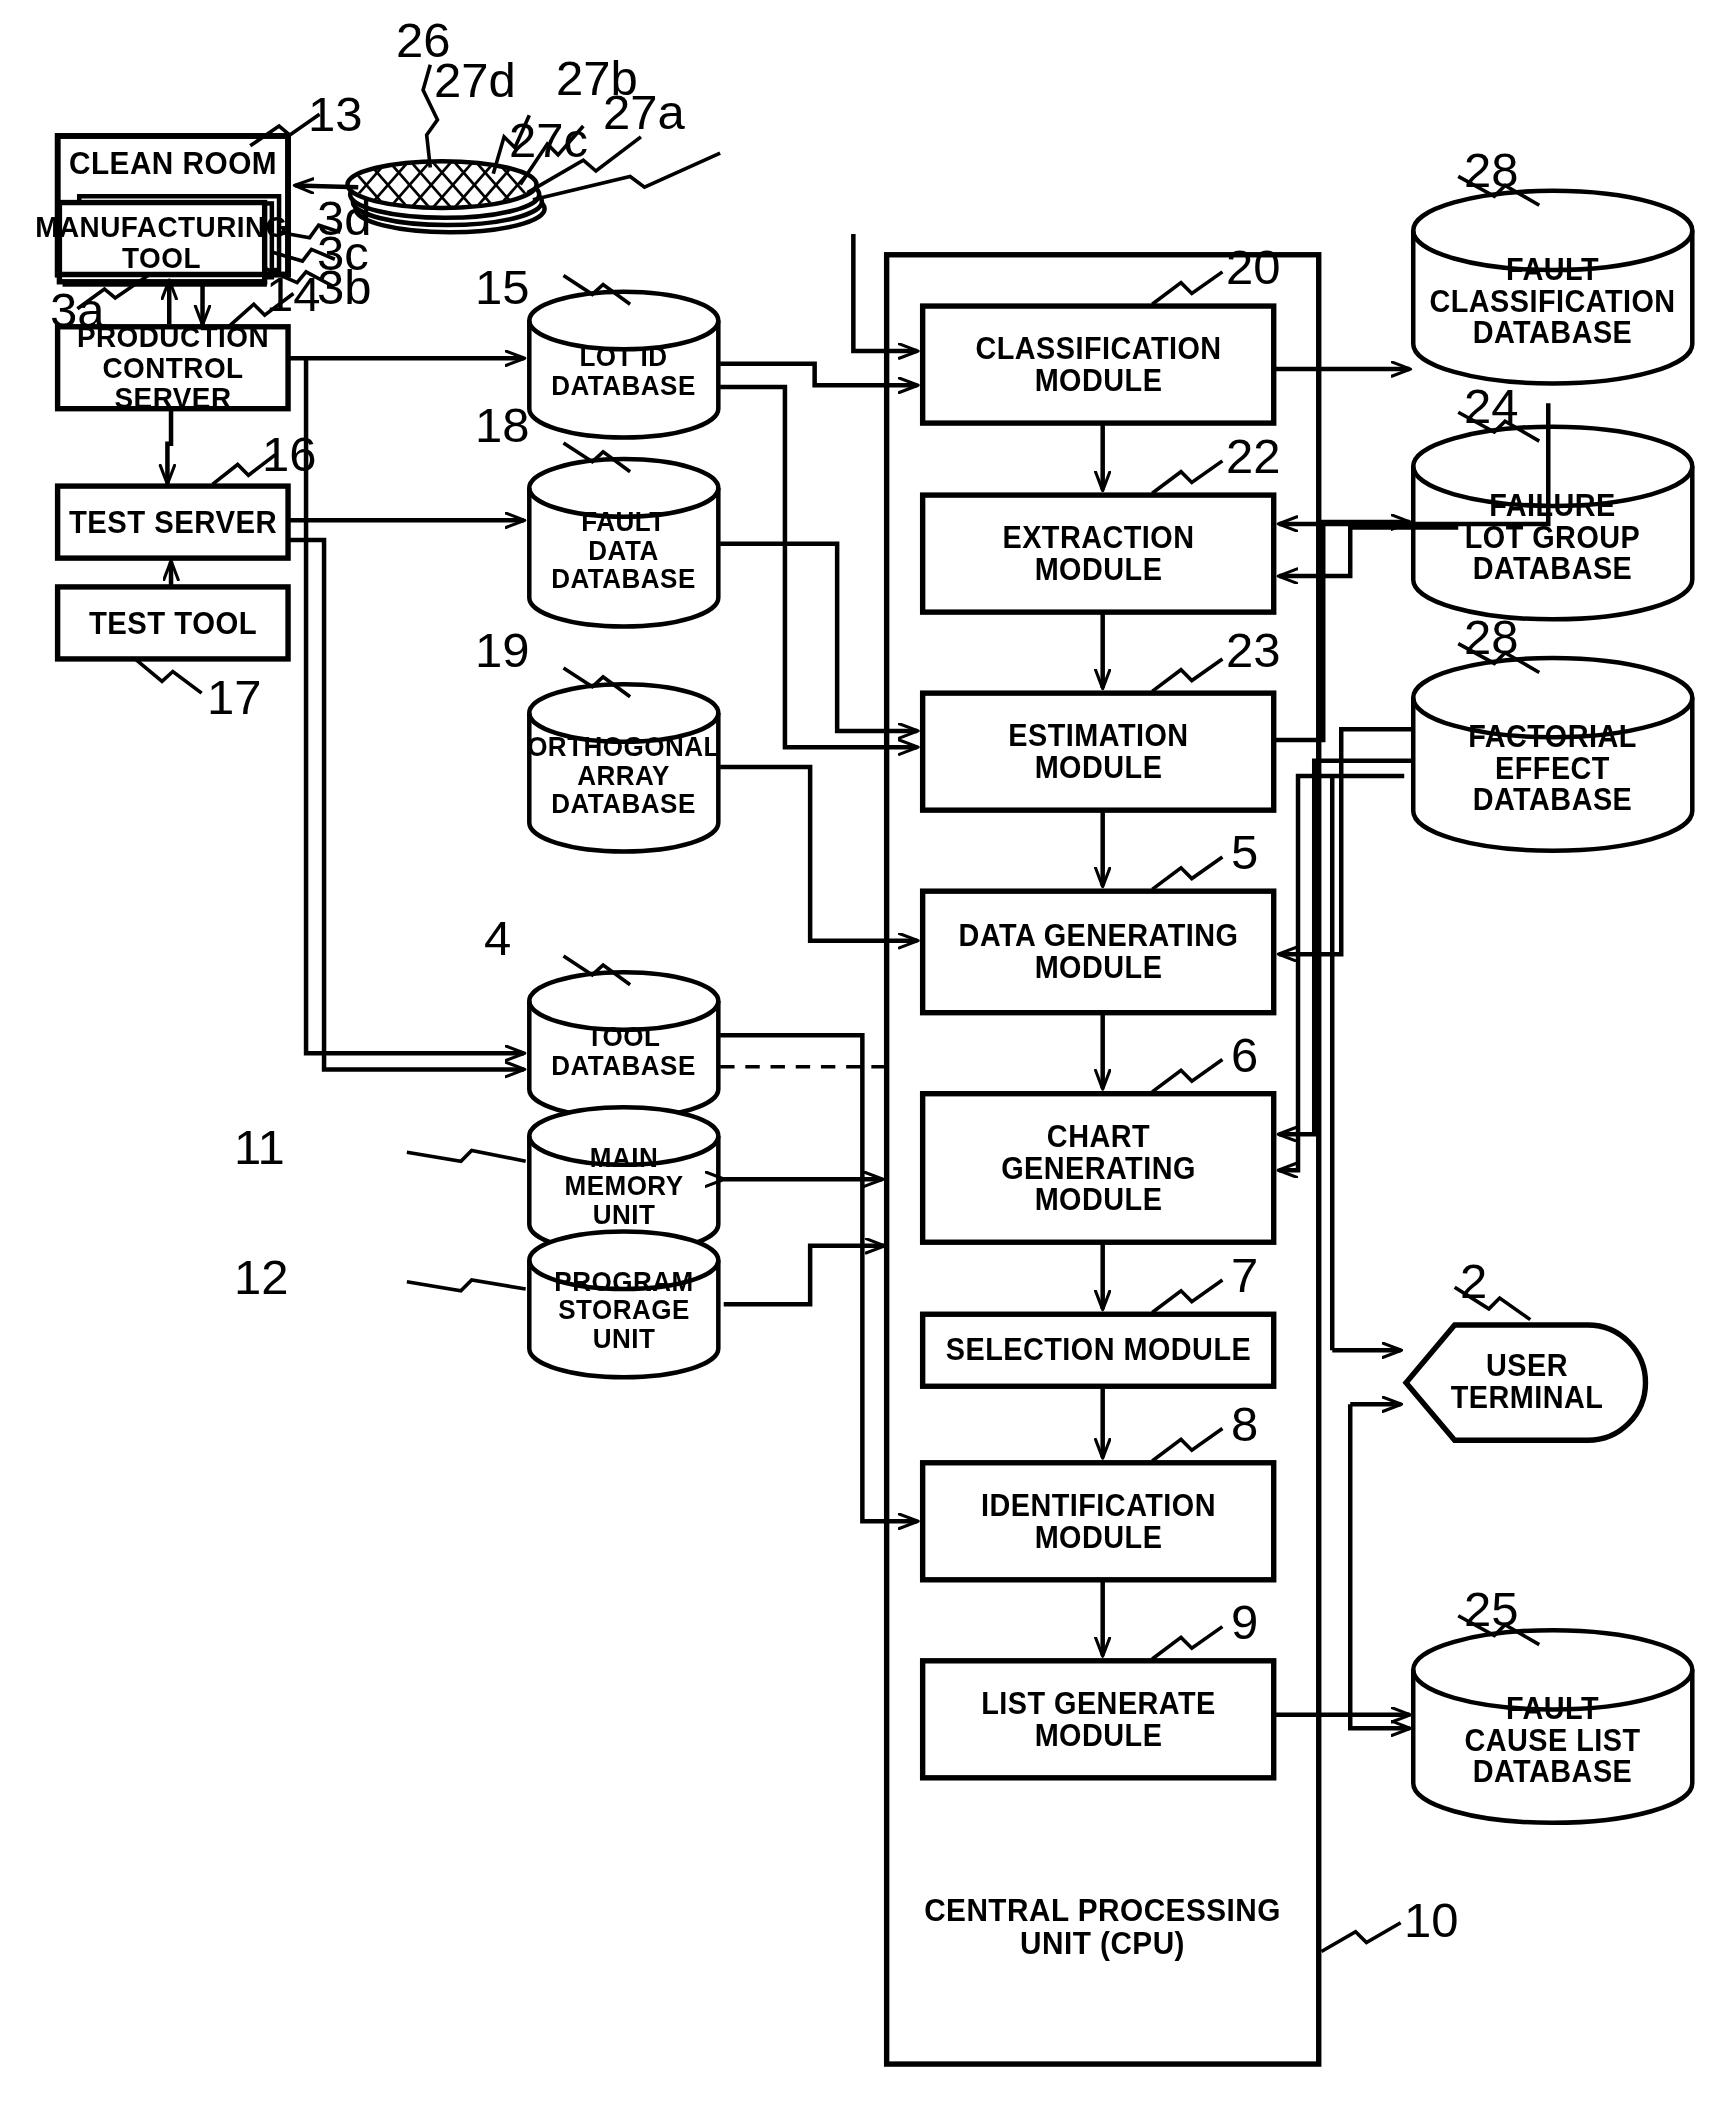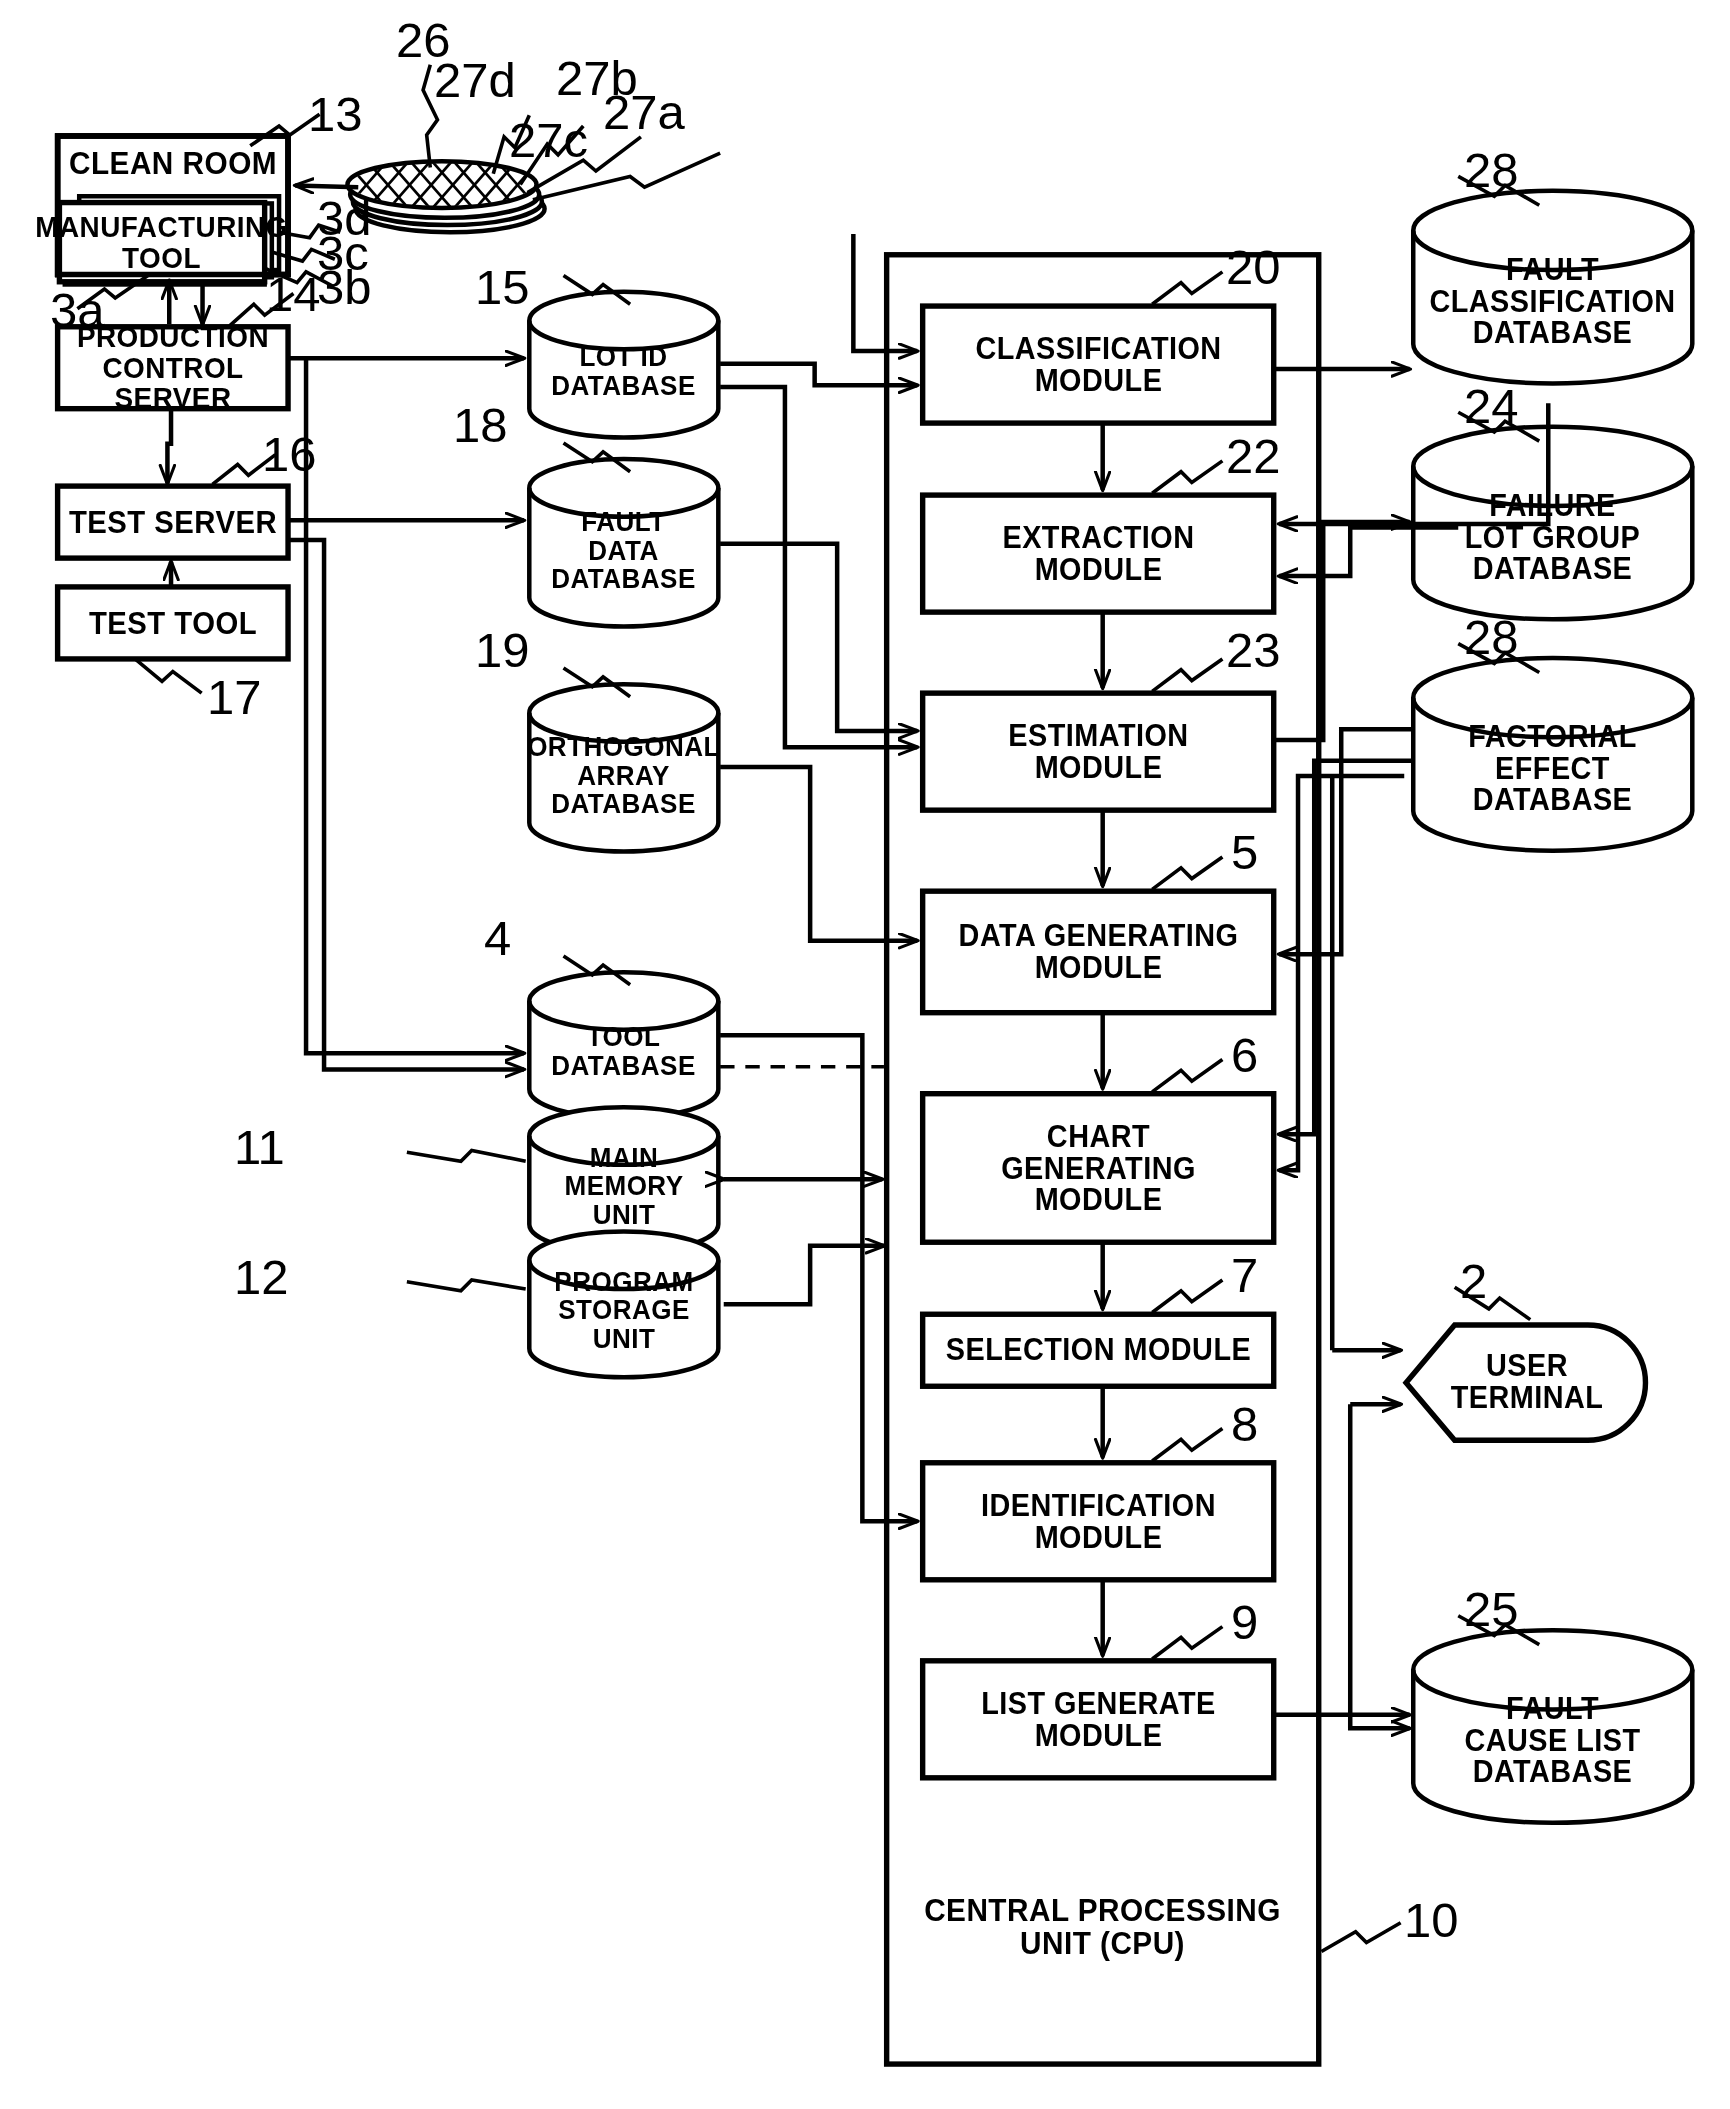--- a/index.html
+++ b/index.html
@@ -363,21 +363,21 @@
   <div class="refnum" style="left:262px;top:430px;">16</div>
   <div class="refnum" style="left:207px;top:673px;">17</div>
 
   <div class="refnum" style="left:396px;top:16px;">26</div>
   <div class="refnum" style="left:603px;top:88px;">27a</div>
   <div class="refnum" style="left:556px;top:54px;">27b</div>
   <div class="refnum" style="left:509px;top:70px;margin-top:46px;">27c</div>
   <div class="refnum" style="left:434px;top:56px;">27d</div>
 
   <div class="refnum" style="left:475px;top:225px;margin-top:38px;">15</div>
-  <div class="refnum" style="left:453px;top:401px;">18</div>
+  <div class="refnum" style="left:475px;top:401px;">18</div>
   <div class="refnum" style="left:475px;top:626px;">19</div>
   <div class="refnum" style="left:484px;top:914px;">4</div>
   <div class="refnum" style="left:234px;top:1123px;">11</div>
   <div class="refnum" style="left:234px;top:1253px;">12</div>
 
   <div class="refnum" style="left:1226px;top:243px;">20</div>
   <div class="refnum" style="left:1226px;top:432px;">22</div>
   <div class="refnum" style="left:1226px;top:626px;">23</div>
   <div class="refnum" style="left:1231px;top:828px;">5</div>
   <div class="refnum" style="left:1231px;top:1031px;">6</div>

